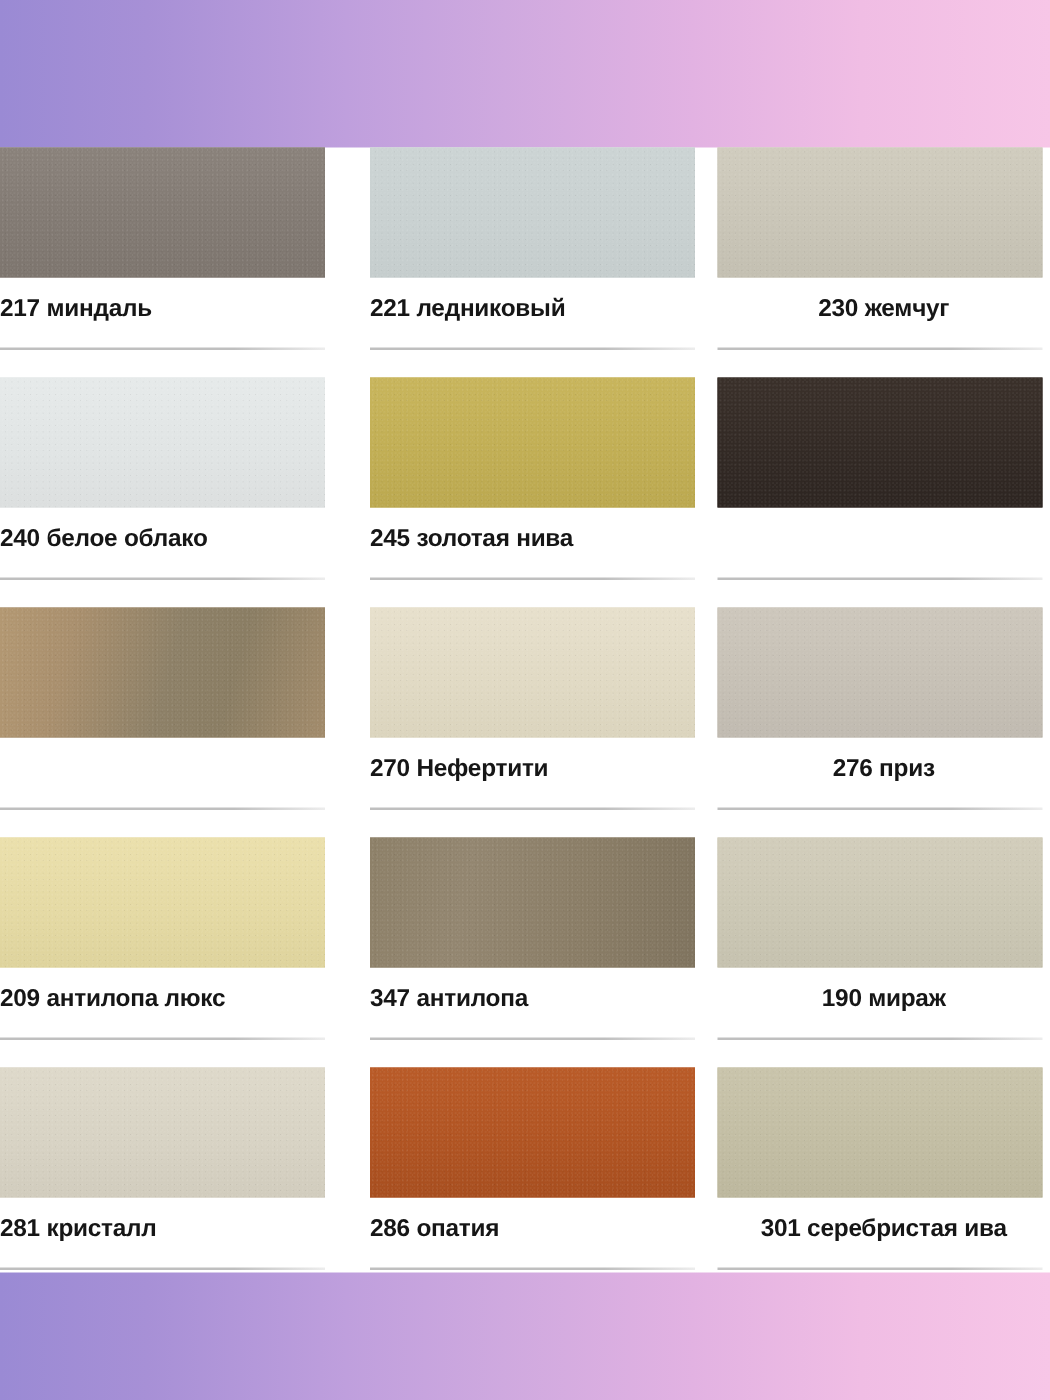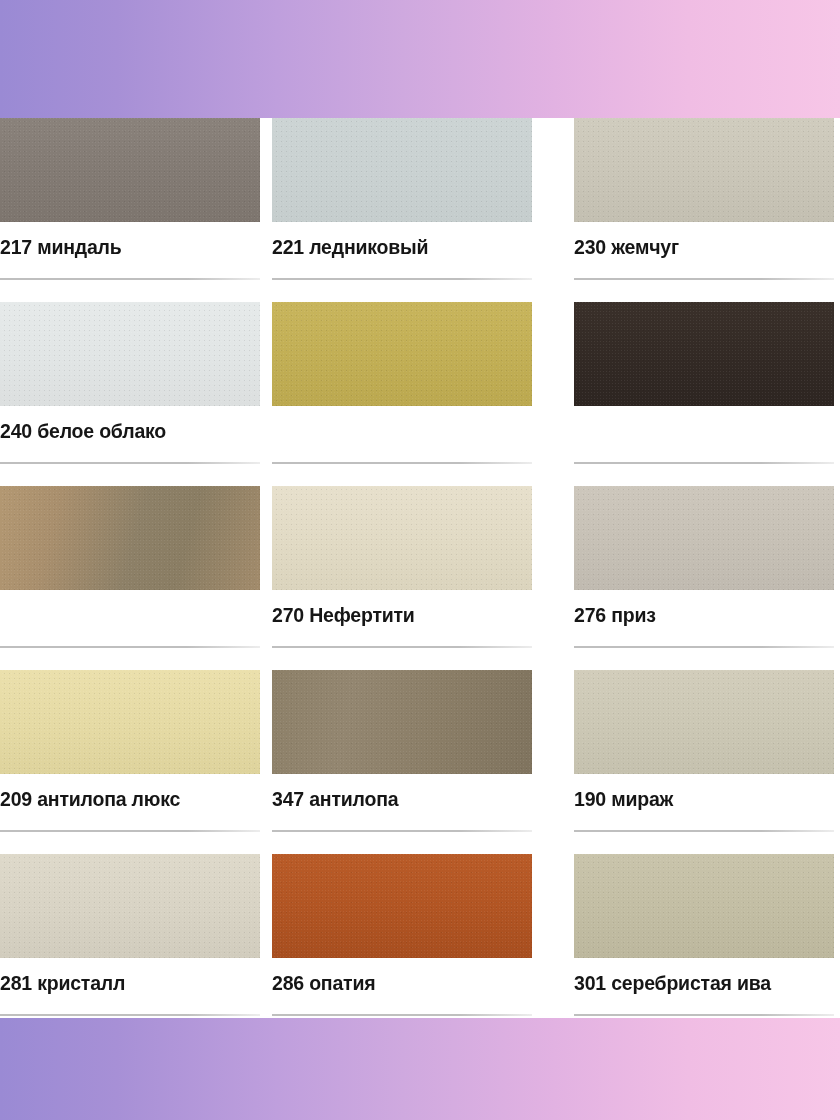--- a/index.html
+++ b/index.html
@@ -45,22 +45,22 @@
     width: 840px;
     height: 184px;
   }
   .cell {
     position: absolute;
     top: 0;
     width: 260px;
     height: 184px;
   }
   .cell.col0 { left: 0px; padding-left: 41px; }
-  .cell.col1 { left: 272px; }
-  .cell.col2 { left: 574px; }
+  .cell.col1 { left: 296px; }
+  .cell.col2 { left: 574px; text-align: center; }
 
   .swatch {
     position: absolute;
     left: 0;
     top: 0;
     width: 260px;
     height: 104px;
     background-color: #cccccc;
   }
   
@@ -128,20 +128,21 @@
     </div>
 
     <div class="row">
       <div class="cell col0">
         <div class="swatch" title="240 белое облако" style="background-color: rgb(226, 230, 230); background-image: linear-gradient(rgb(230, 234, 234) 0%, rgb(225, 229, 229) 55%, rgb(220, 223, 223) 100%);"></div>
         <div class="label">240 белое облако</div>
         <div class="rule" style="background: linear-gradient(to right, rgb(191, 191, 191) 0%, rgb(191, 191, 191) 72%, rgb(237, 237, 237) 100%);"></div>
       </div>
       <div class="cell col1">
         <div class="swatch" title="245 золотая нива" style="background-color: rgb(195, 176, 85); background-image: linear-gradient(rgb(200, 181, 92) 0%, rgb(194, 175, 85) 50%, rgb(187, 168, 79) 100%);"></div>
+        <div class="label">245 золотая нива</div>
         <div class="rule" style="background: linear-gradient(to right, rgb(191, 191, 191) 0%, rgb(191, 191, 191) 72%, rgb(237, 237, 237) 100%);"></div>
       </div>
       <div class="cell col2">
         <div class="swatch" title="246 ангкор" style="background-color: rgb(52, 43, 38); background-image: linear-gradient(rgb(58, 48, 42) 0%, rgb(51, 42, 37) 50%, rgb(45, 37, 33) 100%);"></div>
         <div class="rule" style="background: linear-gradient(to right, rgb(191, 191, 191) 0%, rgb(191, 191, 191) 72%, rgb(237, 237, 237) 100%);"></div>
       </div>
     </div>
 
     <div class="row">
       <div class="cell col0">

